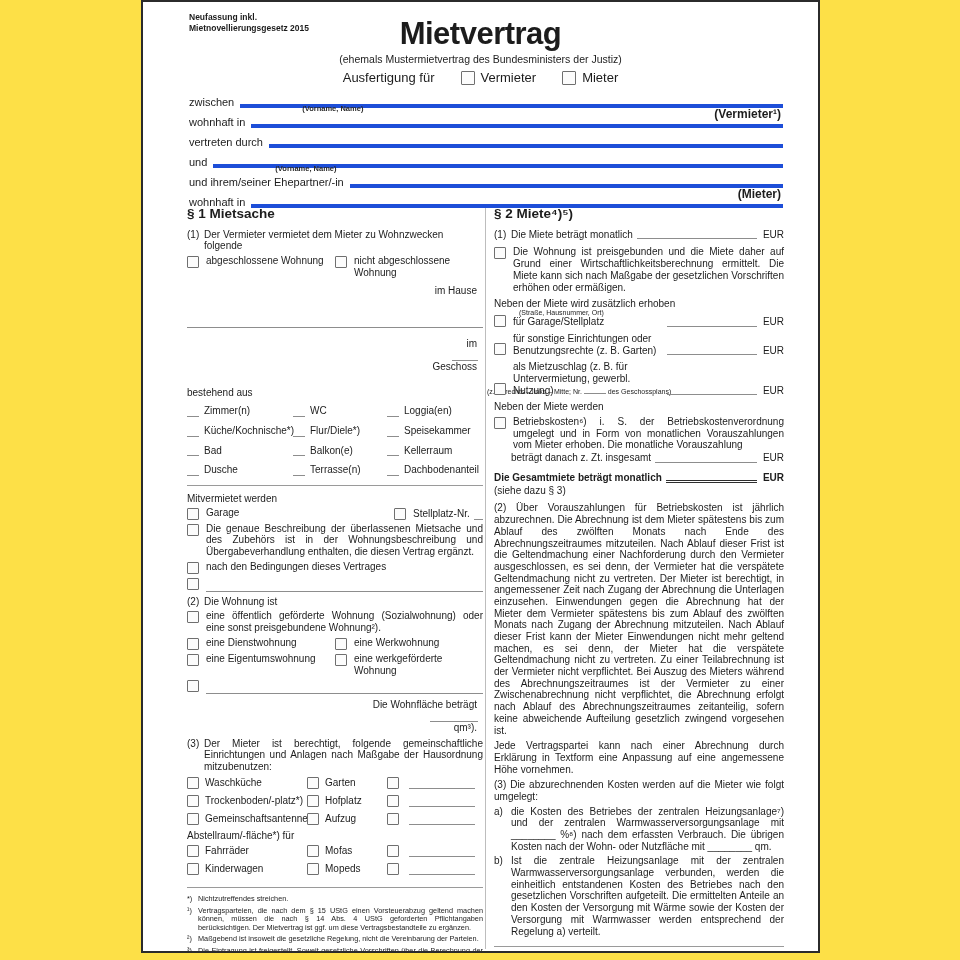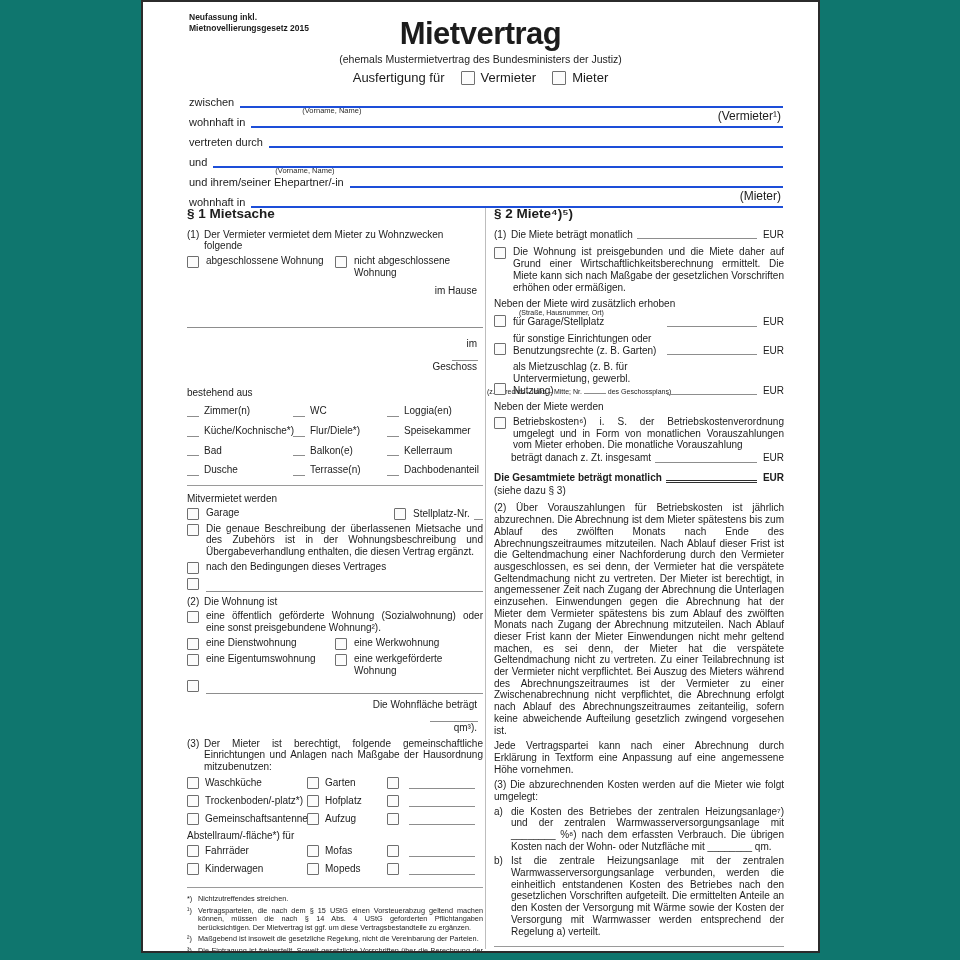--- a/index.html
+++ b/index.html
@@ -1,32 +1,32 @@
 <!DOCTYPE html>
 <html lang="de"><head>
 <meta charset="utf-8">
 <style>
   html,body{margin:0;padding:0;background:#ffffff;width:960px;height:960px;
     font-family:"Liberation Sans", sans-serif;color:#1c1c1c;}
-  .stage{position:relative;width:960px;height:960px;background:#0f766e;overflow:hidden;}
+  .stage{position:relative;width:960px;height:960px;background:#fde047;overflow:hidden;}
   .page{position:absolute;left:141px;top:0;width:679px;height:953px;box-sizing:border-box;
     border:2px solid #2b2b2b;background:#fff;overflow:hidden;}
   
   .edition{position:absolute;left:46px;top:10px;font-size:8.5px;font-weight:bold;line-height:1.25;}
   .title{position:absolute;left:0;top:14px;width:100%;text-align:center;font-size:31px;font-weight:bold;letter-spacing:-.5px;}
   .subtitle{position:absolute;left:0;top:51px;width:100%;text-align:center;font-size:10.5px;}
-  .copyfor{position:absolute;left:0;top:68px;width:100%;display:flex;justify-content:center;align-items:center;gap:16px;font-size:13px;}
+  .copyfor{position:absolute;left:0;top:68px;width:100%;display:flex;justify-content:center;align-items:center;gap:26px;font-size:13px;}
   .copyfor .opt{display:flex;align-items:center;gap:6px;}
   .cb{display:inline-block;width:10px;height:10px;border:1px solid #6f6f6f;background:#fcfcfc;border-radius:1px;flex:none;}
   .cb.big{width:12px;height:12px;}
   
   .parties{position:absolute;left:46px;top:86px;width:594px;}
   .prow{display:flex;align-items:flex-end;height:20px;font-size:11px;}
   .plabel{white-space:nowrap;padding-right:6px;}
-  .pline{flex:1;border-bottom:2px solid #1d4ed8;height:15px;position:relative;}
+  .pline{flex:1;border-bottom:4px solid #1d4ed8;height:15px;position:relative;font-weight:bold;}
   .pcap{position:absolute;left:62px;top:15px;font-size:7.5px;color:#2a2a2a;}
   .pright{position:absolute;right:2px;bottom:3px;font-size:12px;}
   
   .colL{position:absolute;left:44px;top:204px;width:296px;}
   .colR{position:absolute;left:351px;top:204px;width:290px;}
   .divider{position:absolute;left:342px;top:206px;height:741px;border-left:1px solid #bdbdbd;}
   h2{margin:0 0 7px 0;font-size:13.5px;}
   .body{font-size:10px;line-height:1.17;}
   .num{display:flex;margin:3px 0;}
   .num .n{width:17px;flex:none;}

